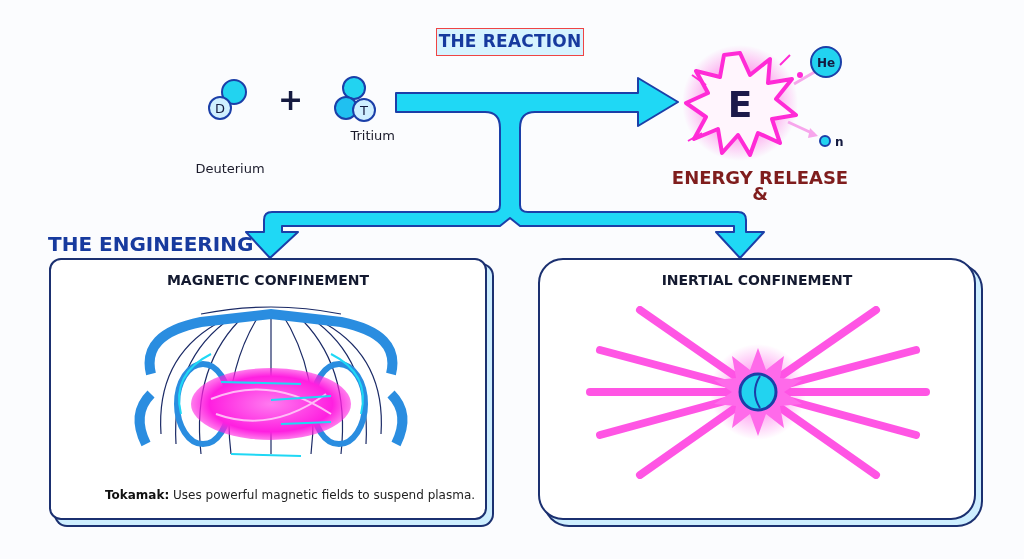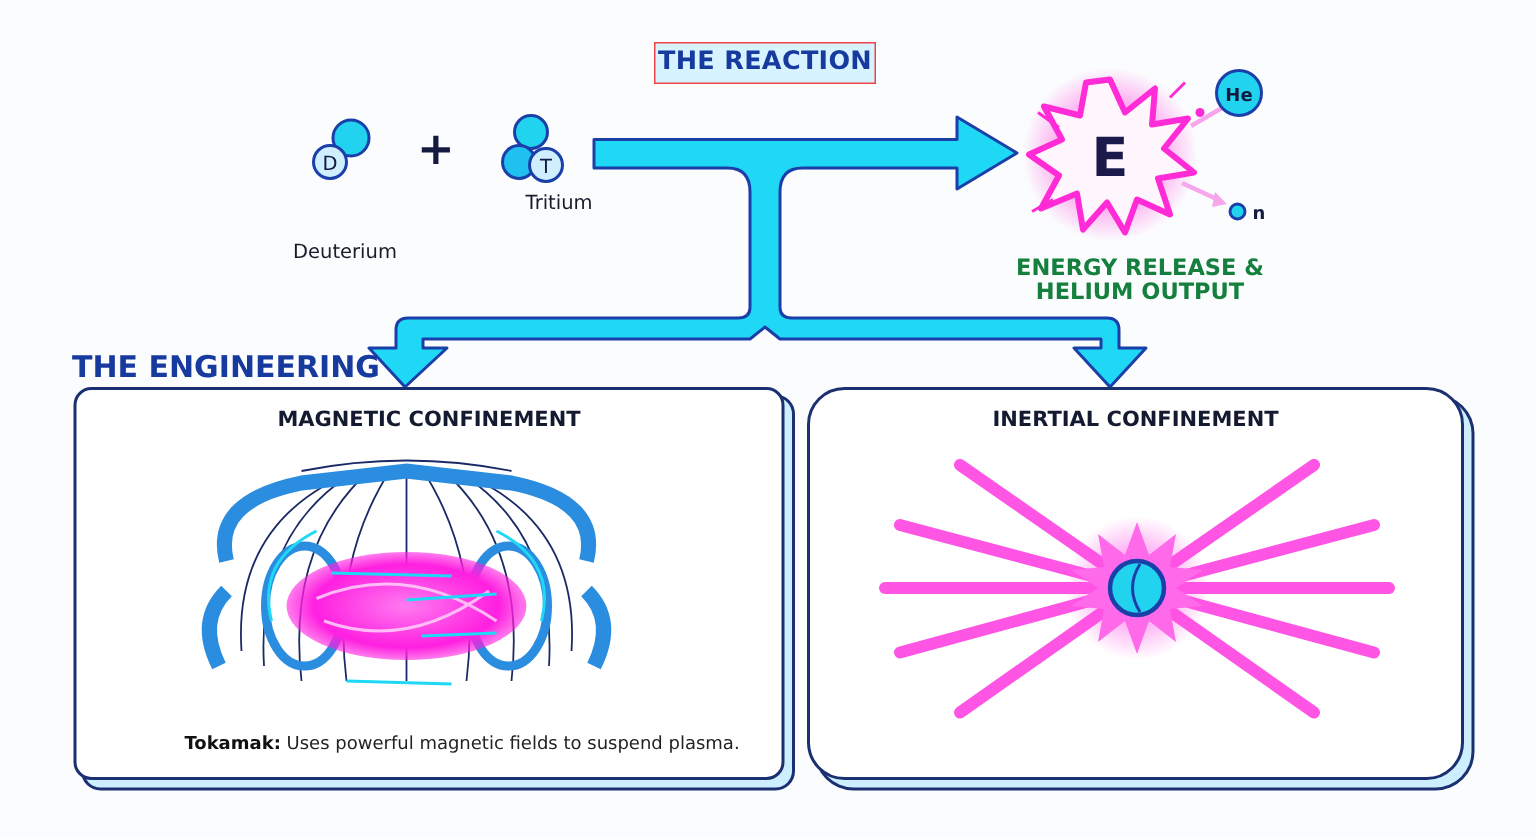--- a/index.html
+++ b/index.html
@@ -3,24 +3,24 @@
 <meta charset="utf-8">
 <style>
   html,body{margin:0;padding:0;}
   body{width:1024px;height:559px;background:#fbfcfe;position:relative;overflow:hidden;font-family:"DejaVu Sans",sans-serif;color:#111;}
   .abs{position:absolute;}
   #reaction-title{left:436px;top:28px;width:148px;height:28px;background:#d6f3ff;border:1px solid #ef4444;box-sizing:border-box;color:#173a9e;font-weight:bold;font-size:17px;text-align:center;line-height:25px;letter-spacing:0.2px;}
   .label{font-size:13px;color:#1a1a2a;text-align:center;}
   #deut-label{left:180px;top:128px;width:100px;margin-top:33px;}
   #trit-label{left:315px;top:128px;width:80px;text-align:right;}
   #plus{left:278px;top:82px;font-size:30px;font-weight:bold;color:#141a40;}
-  #energy-label{left:665px;top:170px;width:190px;font-weight:bold;font-size:15px;line-height:16px;color:#15803d;}
+  #energy-label{left:665px;top:170px;width:190px;font-weight:bold;font-size:18px;line-height:16px;color:#7f1d1d;}
   #engineering-title{left:48px;top:232px;font-weight:bold;font-size:20px;color:#173a9e;}
   .card{position:absolute;background:#fff;border:2px solid #1b3070;border-radius:12px;box-shadow:6px 6px 0 -1px #cdeeff,6px 6px 0 1px #1b3070;}
-  #card-magnetic{left:49px;top:258px;width:434px;height:258px;padding-left:36px;}
+  #card-magnetic{left:49px;top:258px;width:434px;height:258px;}
   #card-inertial{left:538px;top:258px;width:434px;height:258px;border-radius:25px;}
   .card-title{position:absolute;left:0;right:0;top:12px;text-align:center;font-weight:bold;font-size:14px;color:#141a30;}
   .card-caption{position:absolute;left:0;right:0;bottom:16px;text-align:center;font-size:12px;color:#222;margin-left:44px;}
   .card-caption b{font-weight:bold;color:#111;}
   svg{position:absolute;overflow:visible;}
 </style>
 </head>
 <body>
 
 <div id="reaction-title" class="abs">THE REACTION</div>
@@ -75,21 +75,20 @@
   <line x1="2" y1="4" x2="28" y2="16" stroke="#f7a6ec" stroke-width="3"></line>
   <polygon points="24,10 32,18 22,20" fill="#f7a6ec"></polygon>
 </svg>
 <svg style="left:818px;top:132px;" width="40" height="20">
   <circle cx="7" cy="9" r="5" fill="#22d3f0" stroke="#1b3fa8" stroke-width="2"></circle>
   <text x="17" y="14" font-family="DejaVu Sans, sans-serif" font-weight="bold" font-size="12" fill="#141a40">n</text>
 </svg>
 
 <div id="energy-label" class="abs" style="text-align:center;">
   <div>ENERGY RELEASE &amp;</div>
-  <div>HELIUM OUTPUT</div>
 </div>
 
 <div id="engineering-title" class="abs">THE ENGINEERING</div>
 
 <div id="card-magnetic" class="card">
   <div class="card-title">MAGNETIC CONFINEMENT</div>
   <svg style="left:70px;top:44px;" width="300" height="170">
     <defs>
       <radialGradient id="plasma" cx="50%" cy="50%" r="55%">
         <stop offset="0%" stop-color="#ff7bf0"></stop>

